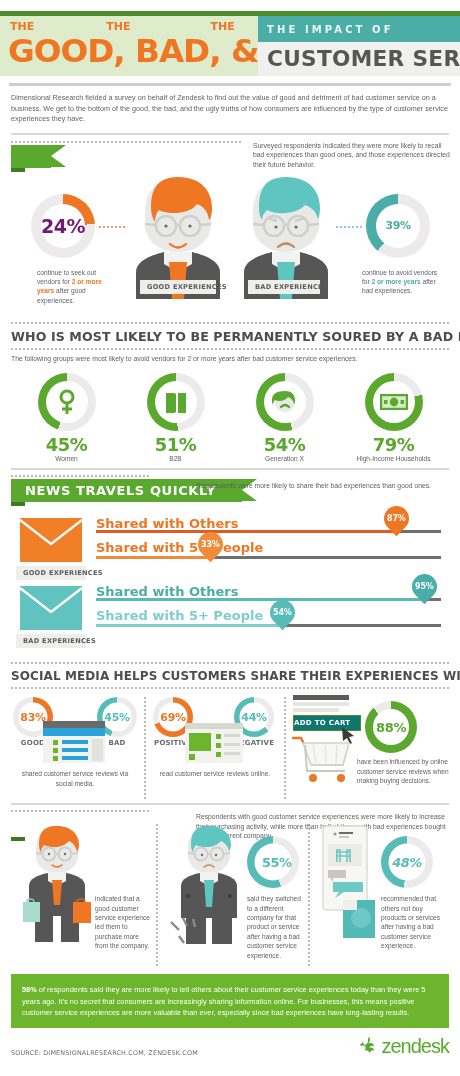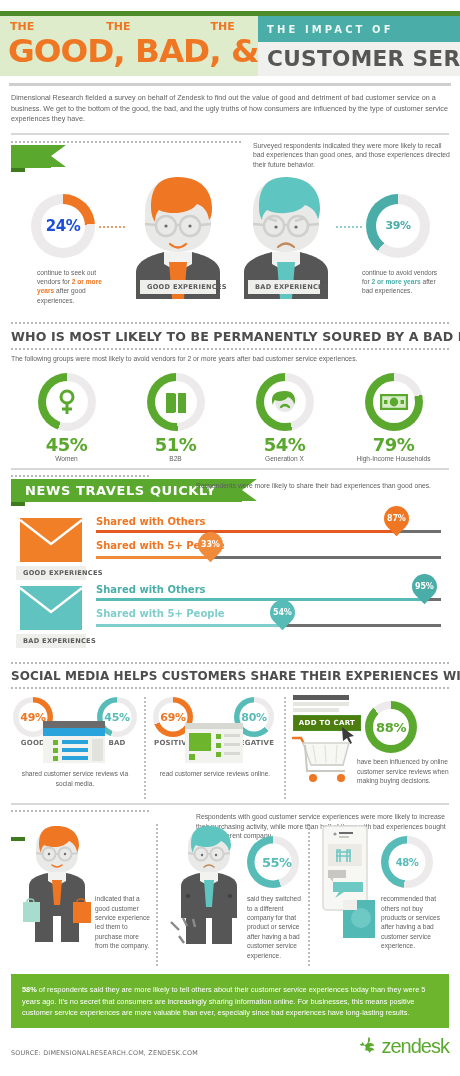--- a/index.html
+++ b/index.html
@@ -152,21 +152,21 @@
     font-family: "DejaVu Sans", sans-serif; font-weight: bold;
     font-size: 18px; color: #5aa82e; letter-spacing: -0.5px; margin-top: 3px;
   }
   .dcell .cap { font-size: 6.6px; color: #5f5f5f; margin-top: 0px; }
 
   
   .barblock { position: relative; }
   .env { position: absolute; }
   .bar-label {
     position: absolute; font-family: "DejaVu Sans", sans-serif;
-    font-weight: bold; font-size: 10px;
+    font-weight: bold; font-size: 13px;
   }
   .bar-track { position: absolute; height: 3px; background: #6f6f6f; }
   .bar-fill { position: absolute; height: 3px; }
   .pin {
     position: absolute; width: 25px; height: 25px; border-radius: 50% 50% 50% 0;
     transform: rotate(-45deg); display: flex; align-items: center; justify-content: center;
   }
   .pin span {
     transform: rotate(45deg); color: #fff; font-family: "DejaVu Sans", sans-serif;
     font-weight: bold; font-size: 8px; letter-spacing: -0.3px;
@@ -248,21 +248,21 @@
     </div>
     <div class="banner-shadow"></div>
     <div class="sec-note" style="left:253px; top:-4px; width:200px;">Surveyed respondents indicated they were more likely to recall bad experiences than good ones, and those experiences directed their future behavior.</div>
   </div>
 
   <div class="sec1">
 
     <div class="donut" style="position:absolute; left:31px; top:22px; width:64px; height:64px;
          background: conic-gradient(from 0deg, #ef7622 0% 24%, #eceaea 24% 100%);">
       <div class="hole" style="width:44px;height:44px;">
-        <span class="val" style="font-size:15px;color:#1d4ed8;">24%</span>
+        <span class="val" style="font-size:19px;color:#701a75;">24%</span>
       </div>
     </div>
     <div class="dots-h" style="left:99px; top:54px; width:26px;"></div>
     <div class="lbl" style="position:absolute; left:37px; top:96px;">
       <span>continue to seek out vendors for </span><span class="b-or">2 or more years</span><span> after good experiences.</span>
     </div>
 
     <svg class="person" style="left:128px; top:2px;" width="100" height="125" viewBox="0 0 100 125">
       <path d="M50 4c22 0 33 15 33 33v12c0 18-14 29-33 29S17 67 17 49V37C17 19 28 4 50 4z" fill="#e9e9e7"></path>
       <path d="M50 3c23 0 34 14 34 31 0 6-1 10-3 12-1-9-6-14-12-16-6 9-26 12-38 6-3 3-4 8-4 12-2-3-4-8-4-14C23 17 28 3 50 3z" fill="#ef7622"></path>
@@ -439,21 +439,21 @@
   <div class="hdr-dark" style="font-size:12px">SOCIAL MEDIA HELPS CUSTOMERS SHARE THEIR EXPERIENCES WITH OTHERS.</div>
   <div class="dotline"></div>
 
   <div class="panels">
 
     <div class="panel" style="width:128px">
       <div style="position:absolute; left:2px; top:4px;">
         <div class="donut" style="width:40px;height:40px;
              background: conic-gradient(from 0deg, #ef7622 0% 38%, #eceaea 38% 100%);">
           <div class="hole" style="width:29px;height:29px;">
-            <span class="mini-pct" style="color:#ef7622;">49%</span>
+            <span class="mini-pct" style="color:#ef7622;">83%</span>
           </div>
         </div>
         <div class="mini-cap" style="text-align:center;width:40px;margin-top:2px;">GOOD</div>
       </div>
       <div style="position:absolute; right:2px; top:4px;">
         <div class="donut" style="width:40px;height:40px;
              background: conic-gradient(from 0deg, #eceaea 0% 55%, #57bcb8 55% 100%);">
           <div class="hole" style="width:29px;height:29px;">
             <span class="mini-pct" style="color:#57bcb8;">45%</span>
           </div>
@@ -484,21 +484,21 @@
           <div class="hole" style="width:29px;height:29px;">
             <span class="mini-pct" style="color:#ef7622;">69%</span>
           </div>
         </div>
         <div class="mini-cap" style="text-align:center;width:44px;margin-left:-2px;margin-top:2px;">POSITIVE</div>
       </div>
       <div style="position:absolute; right:0px; top:4px;">
         <div class="donut" style="width:40px;height:40px;margin-left:5px;
              background: conic-gradient(from 0deg, #eceaea 0% 37%, #57bcb8 37% 100%);">
           <div class="hole" style="width:29px;height:29px;">
-            <span class="mini-pct" style="color:#57bcb8;">80%</span>
+            <span class="mini-pct" style="color:#57bcb8;">44%</span>
           </div>
         </div>
         <div class="mini-cap" style="text-align:center;width:50px;margin-top:2px;">NEGATIVE</div>
       </div>
       <svg style="position:absolute; left:34px; top:30px;" width="58" height="40" viewBox="0 0 58 40">
         <rect width="58" height="40" fill="#f2f2ee"></rect>
         <rect y="0" width="58" height="6" fill="#d8d8d3"></rect>
         <rect x="4" y="10" width="22" height="18" fill="#6cb52d"></rect>
         <rect x="4" y="31" width="6" height="6" fill="#6cb52d"></rect>
         <rect x="31" y="11" width="5" height="5" fill="#6cb52d"></rect>
@@ -512,22 +512,22 @@
     </div>
 
     <div class="vdots"></div>
 
     <div class="panel" style="flex:1">
       <svg style="position:absolute; left:2px; top:2px;" width="56" height="18" viewBox="0 0 56 18">
         <rect y="0" width="56" height="5" fill="#5b5b5b"></rect>
         <rect y="7" width="56" height="4" fill="#e6e6e1"></rect>
         <rect y="13" width="46" height="4" fill="#e6e6e1"></rect>
       </svg>
-      <div style="position:absolute; left:2px; top:22px; width:68px; height:16px; background:#4d7c0f;
-                  display:flex; align-items:center; justify-content:center; border:1px solid #4a8f24;">
+      <div style="position:absolute; left:2px; top:22px; width:68px; height:16px; background:#0f766e;
+                  display:flex; align-items:center; justify-content:flex-start; border:1px solid #4a8f24;">
         <span style="color:#fff; font-family:'DejaVu Sans',sans-serif; font-weight:bold; font-size:7px; letter-spacing:0.3px;">ADD TO CART</span>
       </div>
       <svg style="position:absolute; left:50px; top:33px;" width="16" height="18" viewBox="0 0 16 18">
         <path d="M1 1l12 9-5 1 3 6-2 1-3-6-4 3z" fill="#3b3b3b"></path>
       </svg>
       <svg style="position:absolute; left:0px; top:42px;" width="62" height="48" viewBox="0 0 62 48">
         <path d="M2 3h8l3 6" fill="none" stroke="#ef7622" stroke-width="2.4" stroke-linecap="round"></path>
         <path d="M12 8h46l-6 22H20z" fill="#f7f7f4" stroke="#d2d2cd" stroke-width="1.6"></path>
         <line x1="22" y1="10" x2="25" y2="28" stroke="#e3e3de" stroke-width="1.3"></line>
         <line x1="34" y1="10" x2="35" y2="28" stroke="#e3e3de" stroke-width="1.3"></line>
@@ -634,21 +634,21 @@
         <path d="M11 54l3 4v-4z" fill="#c9c7c2"></path>
         <path d="M14 58h30v10H14z" fill="#6ec9c5"></path>
         <path d="M20 68l-4 6 9-6z" fill="#6ec9c5"></path>
         <path d="M24 76h32v38H24z" fill="#53b9b5"></path>
         <circle cx="42" cy="94" r="10" fill="#6ec9c5"></circle>
         <rect x="24" y="76" width="14" height="10" fill="#f0efeb"></rect>
       </svg>
       <div class="donut" style="position:absolute; left:66px; top:16px; width:52px; height:52px;
            background: conic-gradient(from 0deg, #eceaea 0% 52%, #57bcb8 52% 100%);">
         <div class="hole" style="width:37px;height:37px;">
-          <span class="val" style="font-size:10px;color:#57bcb8;">48%</span>
+          <span class="val" style="font-size:13px;color:#57bcb8;font-style:italic;">48%</span>
         </div>
       </div>
       <div class="bl-note" style="position:absolute; left:66px; top:74px; width:66px;">recommended that others not buy products or services after having a bad customer service experience.</div>
     </div>
   </div>
 
   <div class="greenbox">
     <b>58%</b><span> of respondents said they are more likely to tell others about their customer service experiences today than they were 5 years ago. It's no secret that consumers are increasingly sharing information online. For businesses, this means positive customer service experiences are more valuable than ever, especially since bad experiences have long-lasting results.</span>
   </div>
   <div class="src-row">

